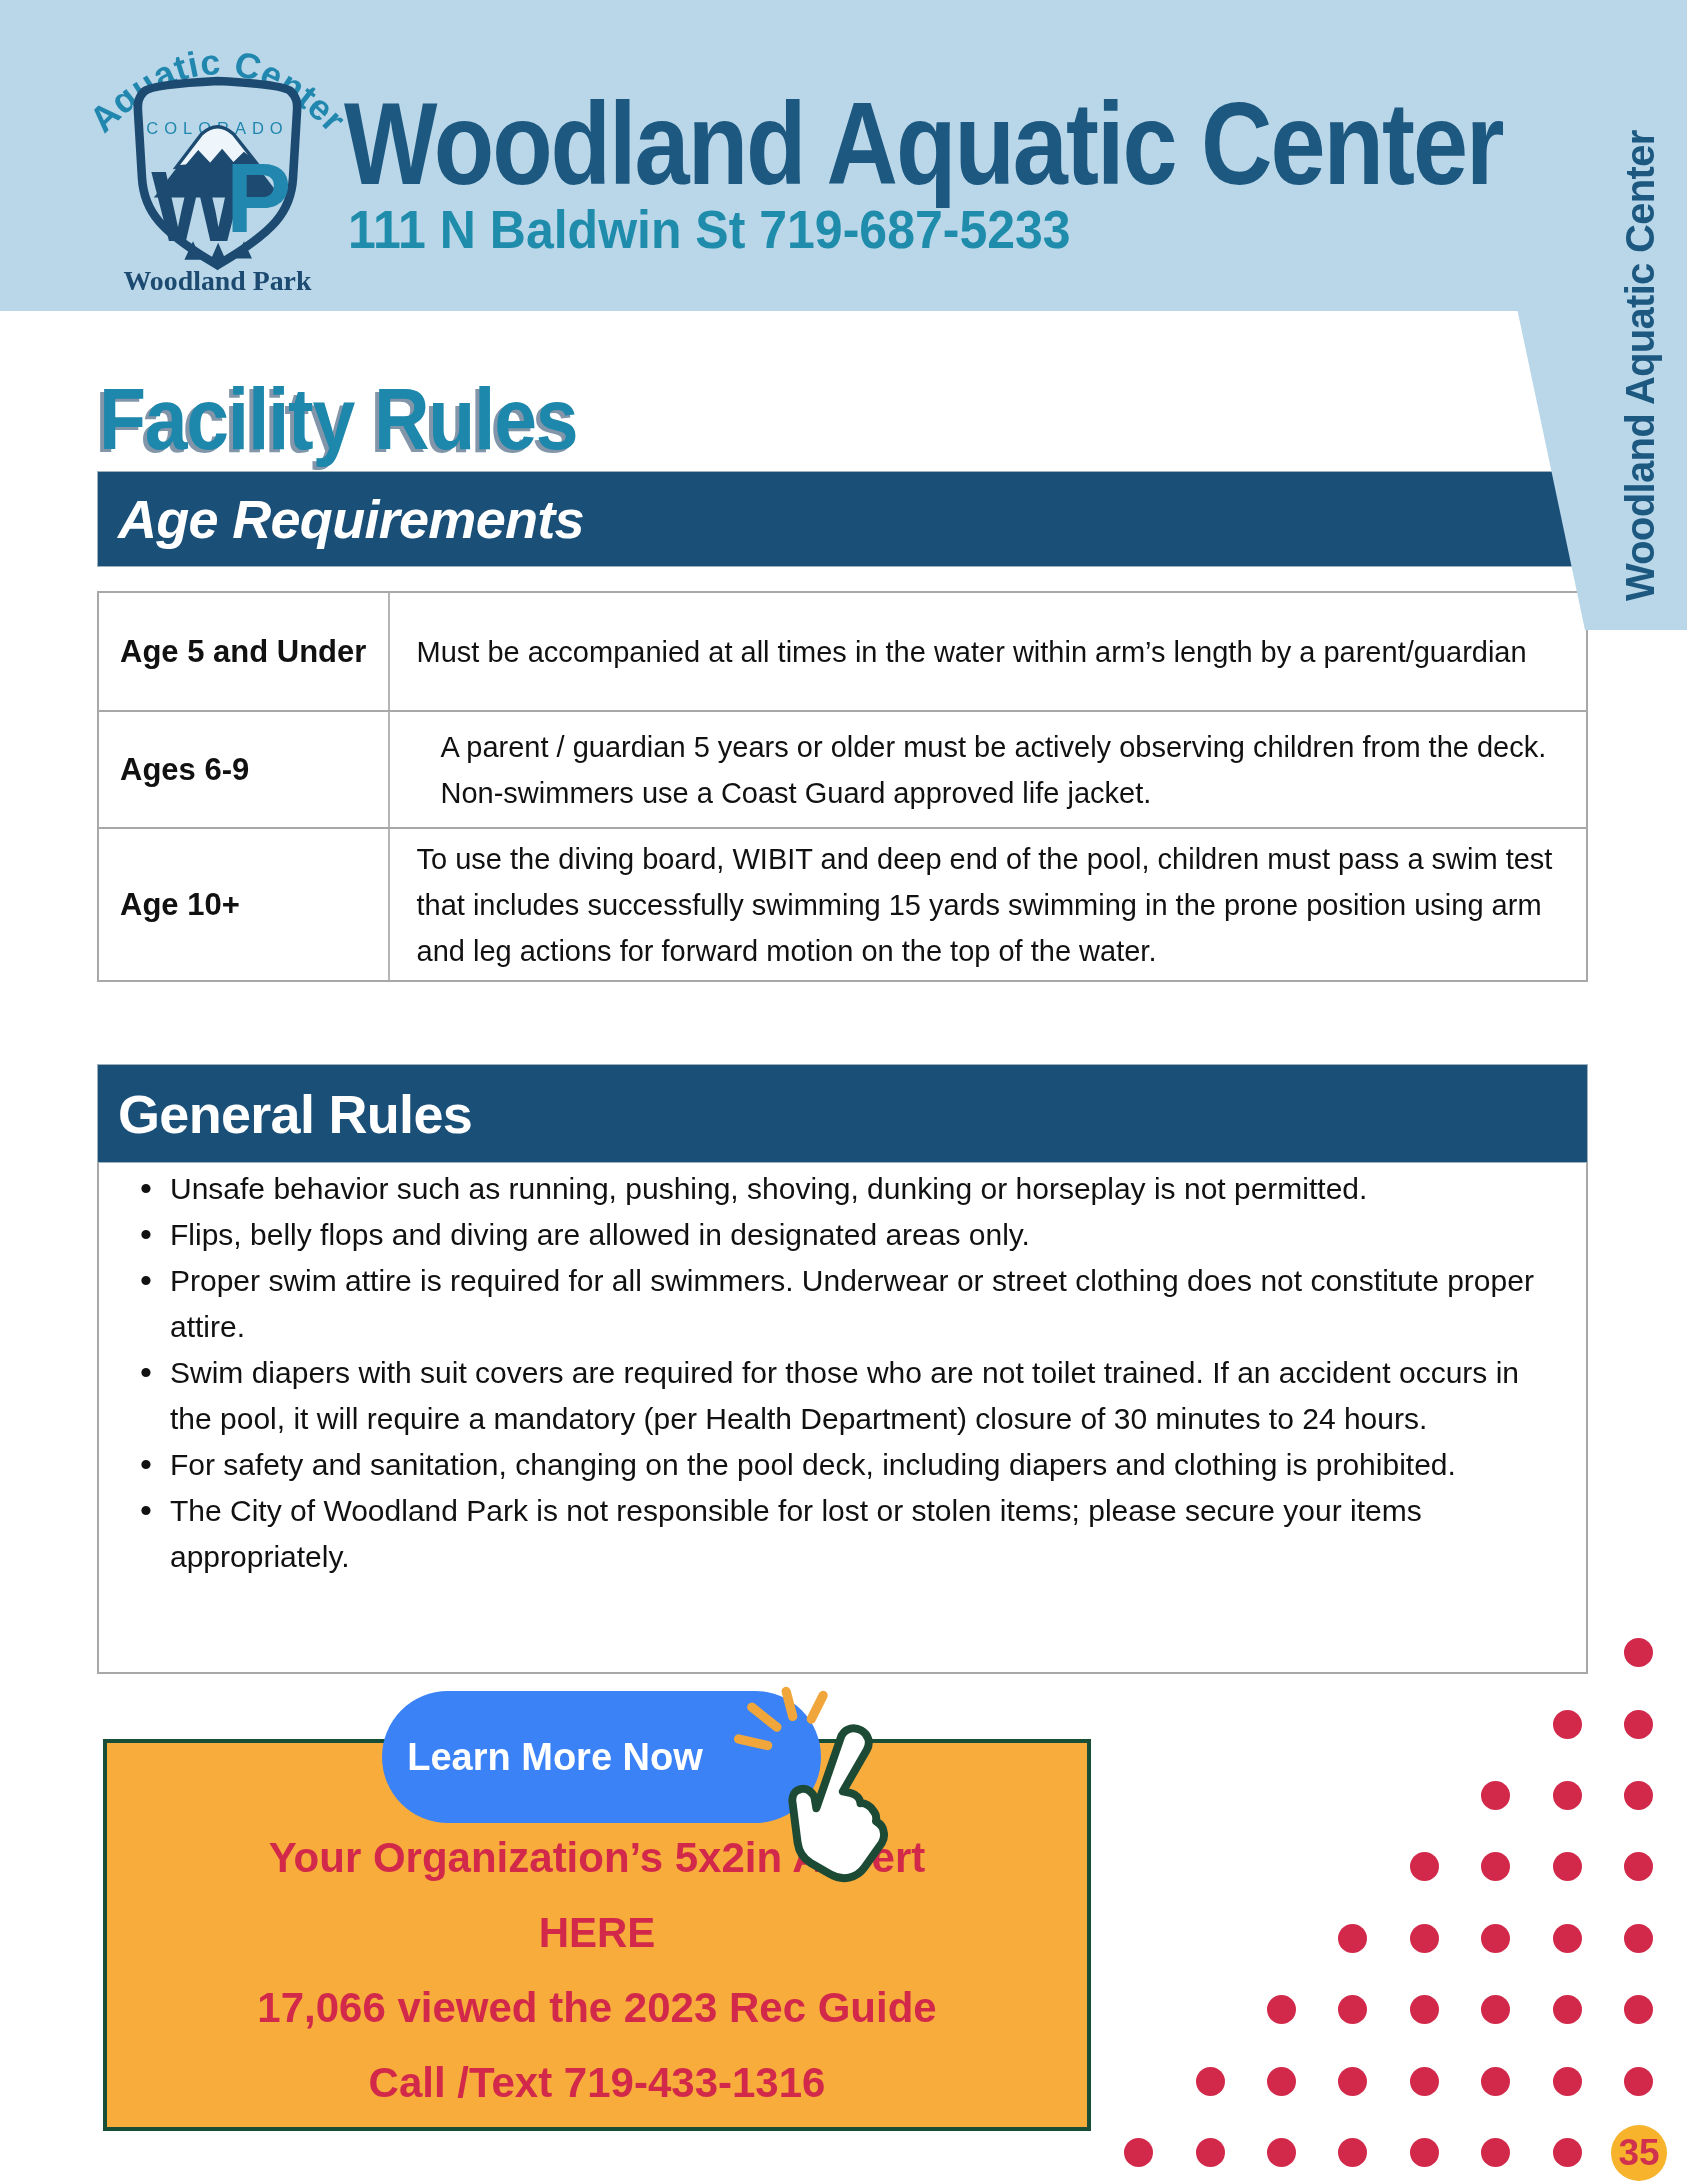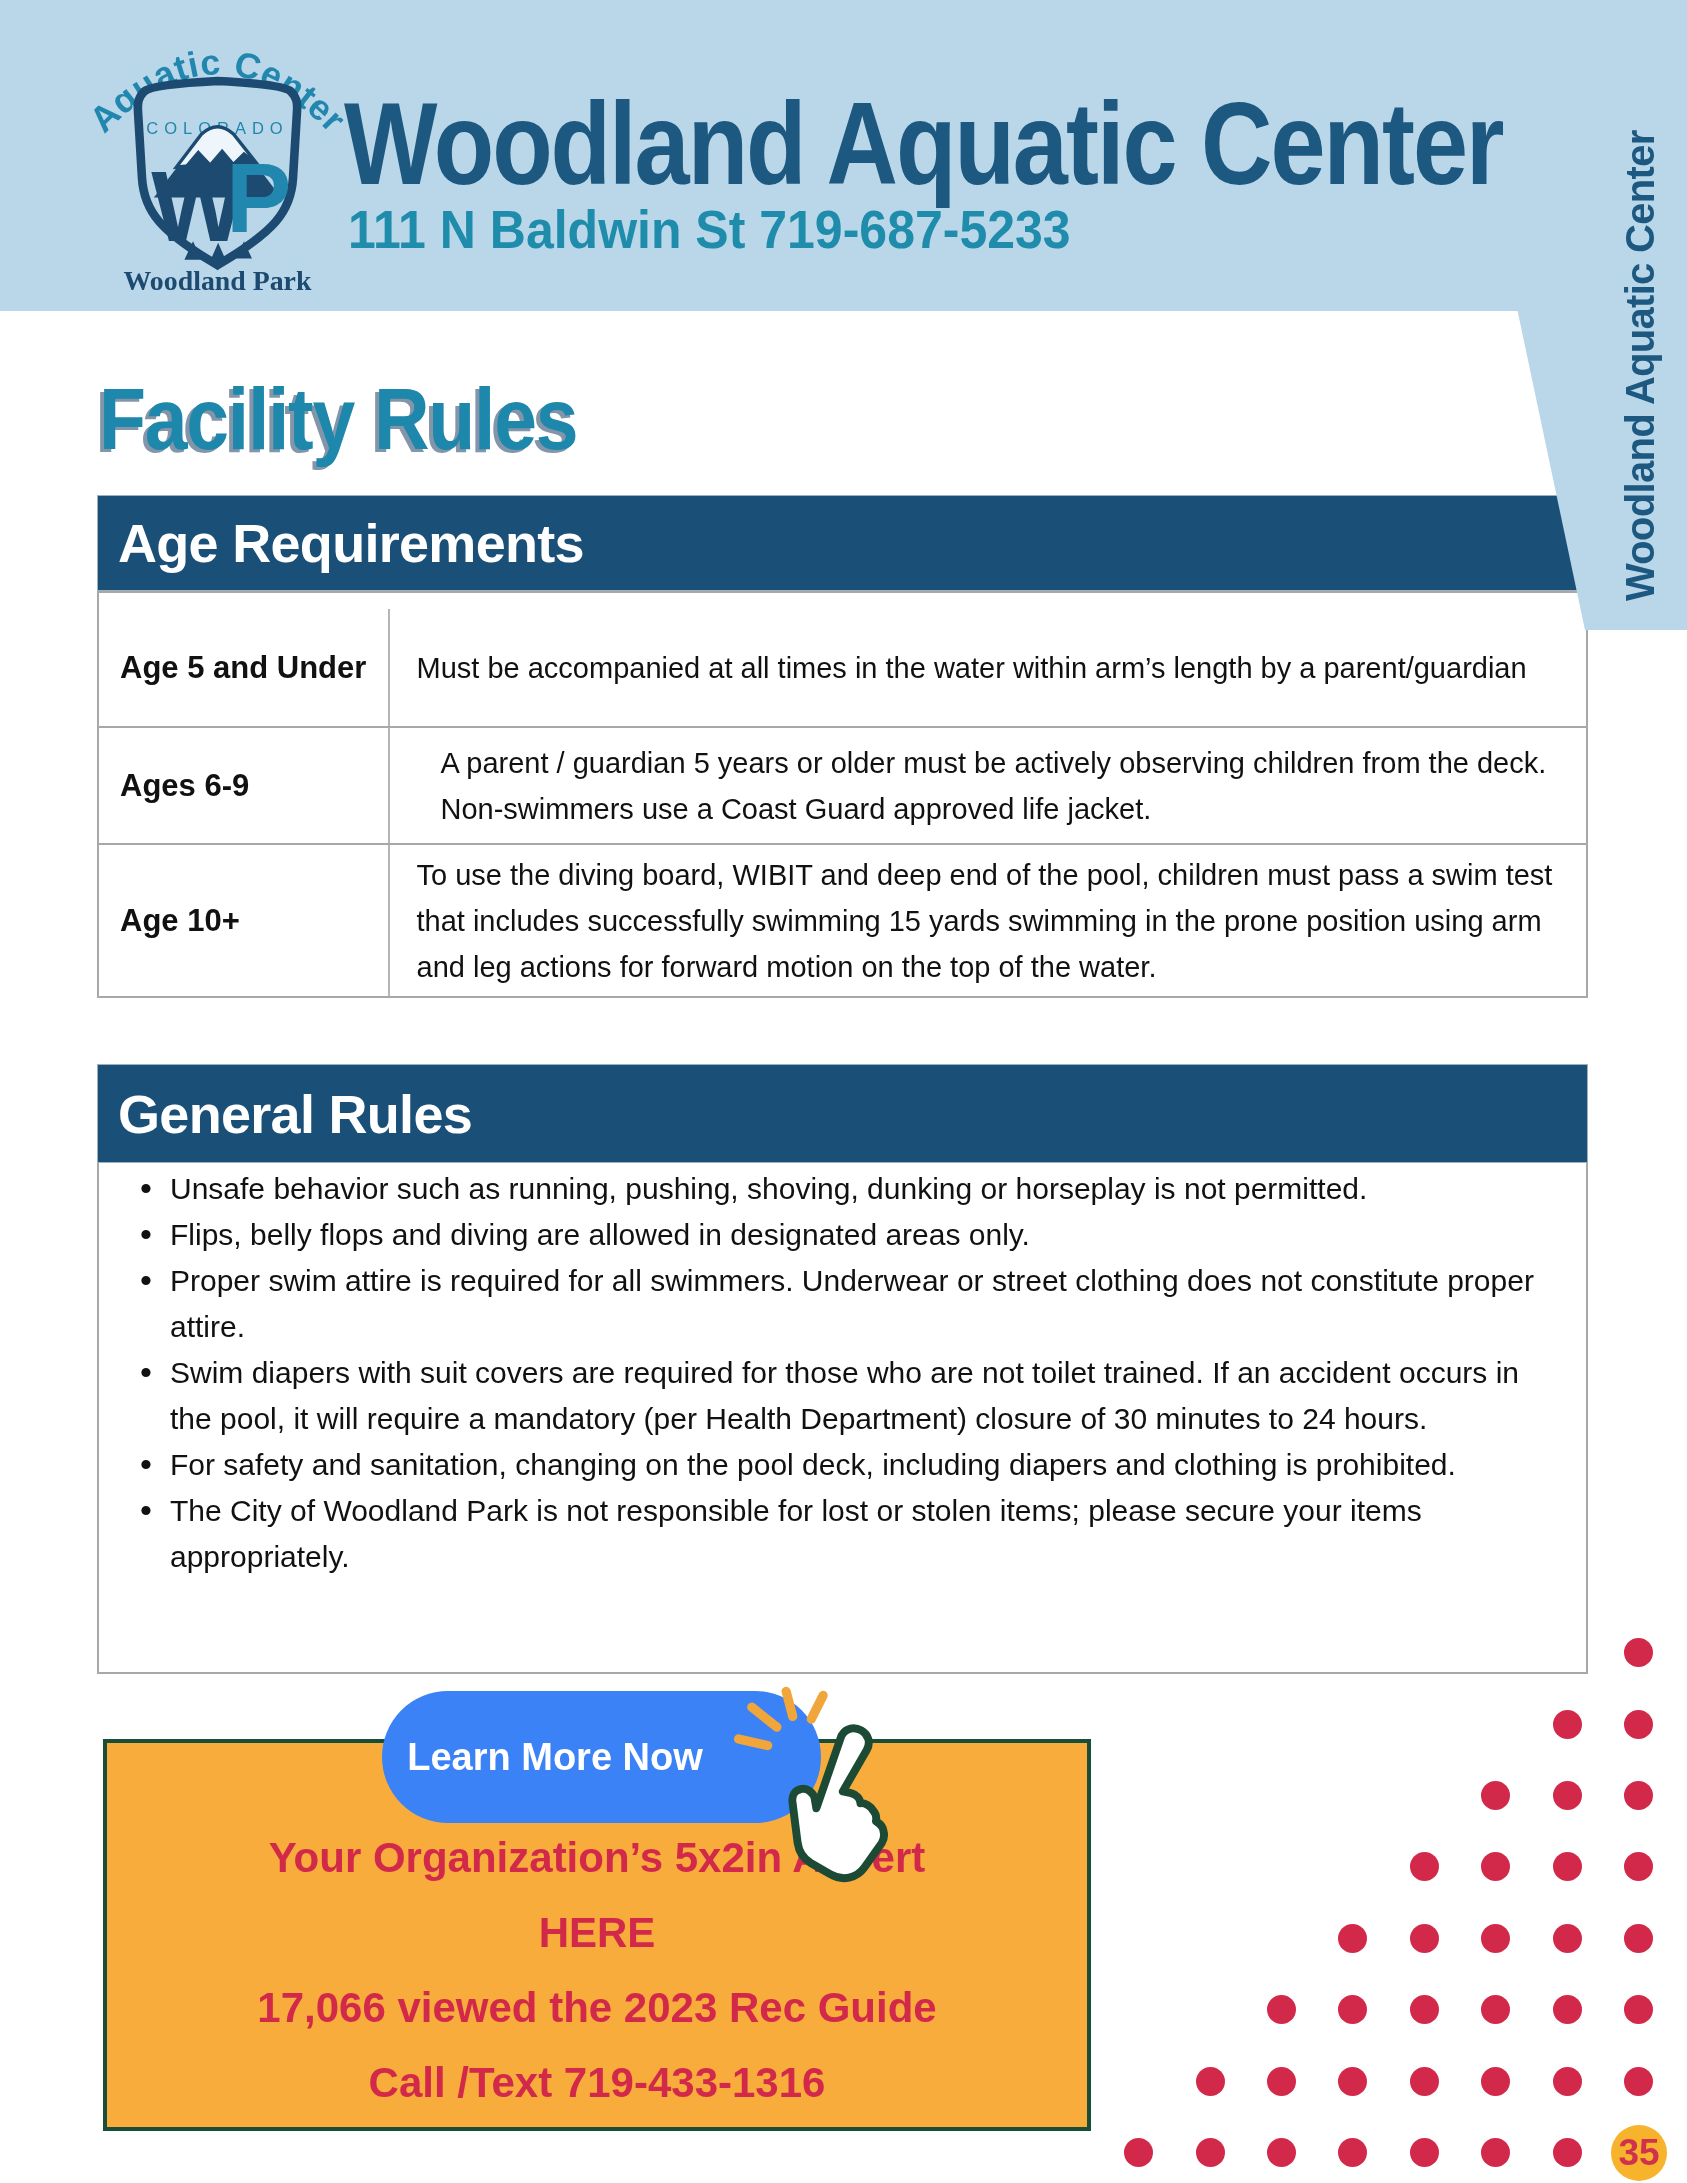--- a/index.html
+++ b/index.html
@@ -22,21 +22,21 @@
 
   
   .facility-title{position:absolute;left:99px;top:368px;font-size:77px;font-weight:bold;color:#1e87ac;
           letter-spacing:-1.3px;white-space:nowrap;transform:scaleY(1.14);transform-origin:0 0;
           text-shadow:-4px 2.6px 0 rgba(28,62,99,0.55);}
 
   
   .section-bar{position:absolute;left:97px;width:1491px;height:96px;background:#1a4f78;
           border:1.3px solid #9fb0bd;box-sizing:border-box;color:#ffffff;font-weight:bold;font-size:54px;
           display:flex;align-items:center;padding-left:20px;z-index:2;letter-spacing:-0.7px;}
-  #age-bar{top:495px;}
+  #age-bar{top:471px;font-style:italic;}
   #general-bar{top:1048px;height:99px;margin-top:16px;}
 
   
   .age-table{position:absolute;left:97px;top:591px;width:1491px;border:2px solid #a8a8a8;
           box-sizing:border-box;background:#fff;z-index:1;}
   .t-row{display:flex;border-top:2px solid #a8a8a8;box-sizing:border-box;}
   .t-row:first-child{border-top:none;}
   .t-label{flex:0 0 291px;width:291px;border-right:2px solid #b5b5b5;box-sizing:border-box;
           display:flex;align-items:center;padding-left:21px;font-weight:bold;font-size:31px;color:#111;}
   .t-text{flex:1;display:flex;align-items:center;padding:6.6px 20px 6.6px 26.5px;font-size:29px;
@@ -96,21 +96,21 @@
   <div class="header-title">Woodland Aquatic Center</div>
   <div class="header-address">111 N Baldwin St 719-687-5233</div>
 
   <div class="ribbon"></div>
   <div class="ribbon-text">Woodland Aquatic Center</div>
 
   <div class="facility-title">Facility Rules</div>
 
   <div class="section-bar" id="age-bar">Age Requirements</div>
   <div class="age-table">
-      <div class="t-row" style="height: 117px; margin-top: 16px;">
+      <div class="t-row" style="height: 117px;">
         <div class="t-label">Age 5 and Under</div>
         <div class="t-text">
           <span>Must be accompanied at all times in the water within arm’s length by a parent/guardian</span>
         </div>
       </div>
       <div class="t-row" style="height: 117px; gap: 24px;">
         <div class="t-label">Ages 6-9</div>
         <div class="t-text">
           <span>A parent / guardian 5 years or older must be actively observing children from the deck. Non-swimmers use a Coast Guard approved life jacket.</span>
         </div>

